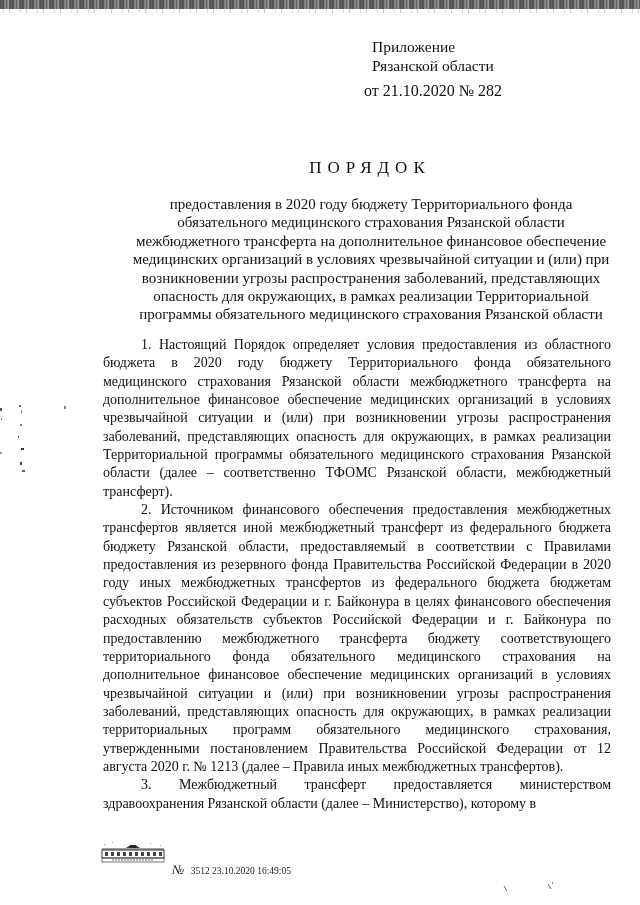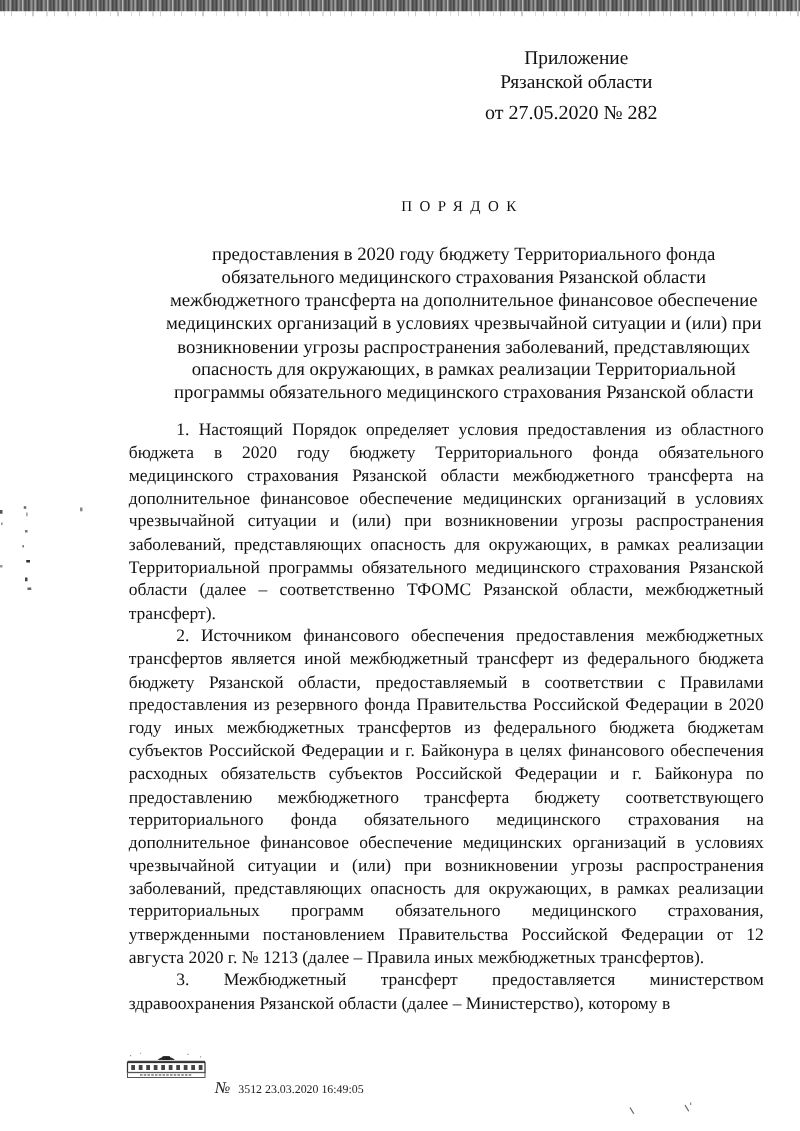--- a/index.html
+++ b/index.html
@@ -11,26 +11,26 @@
     position: absolute; left: 0; top: 0; width: 640px; height: 9px;
     background: repeating-linear-gradient(90deg, #2a2a2a 0px, #555 2px, #1a1a1a 3px, #888 5px, #333 7px, #aaa 8px, #222 10px);
     opacity: 0.85;
   }
   .scan-edge::after {
     content: ""; position: absolute; left: 0; top: 9px; width: 640px; height: 4px;
     background: repeating-linear-gradient(90deg, transparent 0 3px, #bbb 3px 4px, transparent 4px 9px, #999 9px 10px, transparent 10px 17px);
     opacity: 0.6;
   }
   .appendix {
-    position: absolute; left: 396px; top: 37px; font-size: 15.5px; line-height: 19px; text-align: center;
+    position: absolute; left: 372px; top: 37px; font-size: 15.5px; line-height: 19px;
   }
   .appendix .date { margin-left: -8px; margin-top: 6px; font-size: 16px; }
   .title {
     position: absolute; left: 140px; top: 158px; width: 460px; text-align: center;
-    font-size: 12px; letter-spacing: 6px;
+    font-size: 17px; letter-spacing: 6px;
   }
   .subtitle {
     position: absolute; left: 130px; top: 195px; width: 482px; text-align: center;
     font-size: 15px; line-height: 18.4px;
   }
   .body {
     position: absolute; left: 103px; top: 336px; width: 508px;
     font-size: 14px; line-height: 18.35px; text-align: justify;
   }
   .body p { margin: 0; text-indent: 38px; }
@@ -60,21 +60,21 @@
   <rect x="21" y="48" width="3" height="2" fill="#333"></rect>
   <rect x="20" y="62" width="2" height="3" fill="#444"></rect>
   <rect x="22" y="70" width="3" height="2" fill="#666"></rect>
   <rect x="64" y="6" width="2" height="3" fill="#888"></rect>
   <rect x="0" y="52" width="2" height="2" fill="#999"></rect>
 </svg>
 
 <div class="appendix">
   <div>Приложение</div>
   <div>Рязанской области</div>
-  <div class="date">от 27.05.2020 № 282</div>
+  <div class="date">от 21.10.2020 № 282</div>
 </div>
 
 <div class="title">ПОРЯДОК</div>
 <div class="subtitle">предоставления в 2020 году бюджету Территориального фонда обязательного медицинского страхования Рязанской области межбюджетного трансферта на дополнительное финансовое обеспечение медицинских организаций в условиях чрезвычайной ситуации и (или) при возникновении угрозы распространения заболеваний, представляющих опасность для окружающих, в рамках реализации Территориальной программы обязательного медицинского страхования Рязанской области</div>
 
 <div class="body">
   <p>1. Настоящий Порядок определяет условия предоставления из областного бюджета в 2020 году бюджету Территориального фонда обязательного медицинского страхования Рязанской области межбюджетного трансферта на дополнительное финансовое обеспечение медицинских организаций в условиях чрезвычайной ситуации и (или) при возникновении угрозы распространения заболеваний, представляющих опасность для окружающих, в рамках реализации Территориальной программы обязательного медицинского страхования Рязанской области (далее – соответственно ТФОМС Рязанской области, межбюджетный трансферт).</p>
   <p>2. Источником финансового обеспечения предоставления межбюджетных трансфертов является иной межбюджетный трансферт из федерального бюджета бюджету Рязанской области, предоставляемый в соответствии с Правилами предоставления из резервного фонда Правительства Российской Федерации в 2020 году иных межбюджетных трансфертов из федерального бюджета бюджетам субъектов Российской Федерации и г. Байконура в целях финансового обеспечения расходных обязательств субъектов Российской Федерации и г. Байконура по предоставлению межбюджетного трансферта бюджету соответствующего территориального фонда обязательного медицинского страхования на дополнительное финансовое обеспечение медицинских организаций в условиях чрезвычайной ситуации и (или) при возникновении угрозы распространения заболеваний, представляющих опасность для окружающих, в рамках реализации территориальных программ обязательного медицинского страхования, утвержденными постановлением Правительства Российской Федерации от 12 августа 2020 г. № 1213 (далее – Правила иных межбюджетных трансфертов).</p>
   <p>3. Межбюджетный трансферт предоставляется министерством здравоохранения Рязанской области (далее – Министерство), которому в</p>
 </div>
@@ -101,21 +101,21 @@
     <line x1="12" y1="18" x2="54" y2="18" stroke="#777" stroke-width="1.2" stroke-dasharray="2 1"></line>
     <g fill="#999">
         <rect x="4" y="2" width="1" height="1"></rect>
         <rect x="12" y="0" width="1" height="1"></rect>
         <rect x="50" y="1" width="1" height="1"></rect>
         <rect x="60" y="3" width="1" height="1"></rect>
       </g>
   </svg>
   <div class="footer-text">
     <span class="reg-sign">№</span>
-    <span>3512  23.03.2020 16:49:05</span>
+    <span>3512  23.10.2020 16:49:05</span>
   </div>
 </div>
 
 <svg class="br-specks" viewBox="0 0 60 20">
   <line x1="4" y1="8" x2="7" y2="13" stroke="#666" stroke-width="1"></line>
   <line x1="48" y1="6" x2="51" y2="11" stroke="#666" stroke-width="1"></line>
   <rect x="52" y="4" width="1" height="2" fill="#888"></rect>
 </svg>
 
 </body></html>

